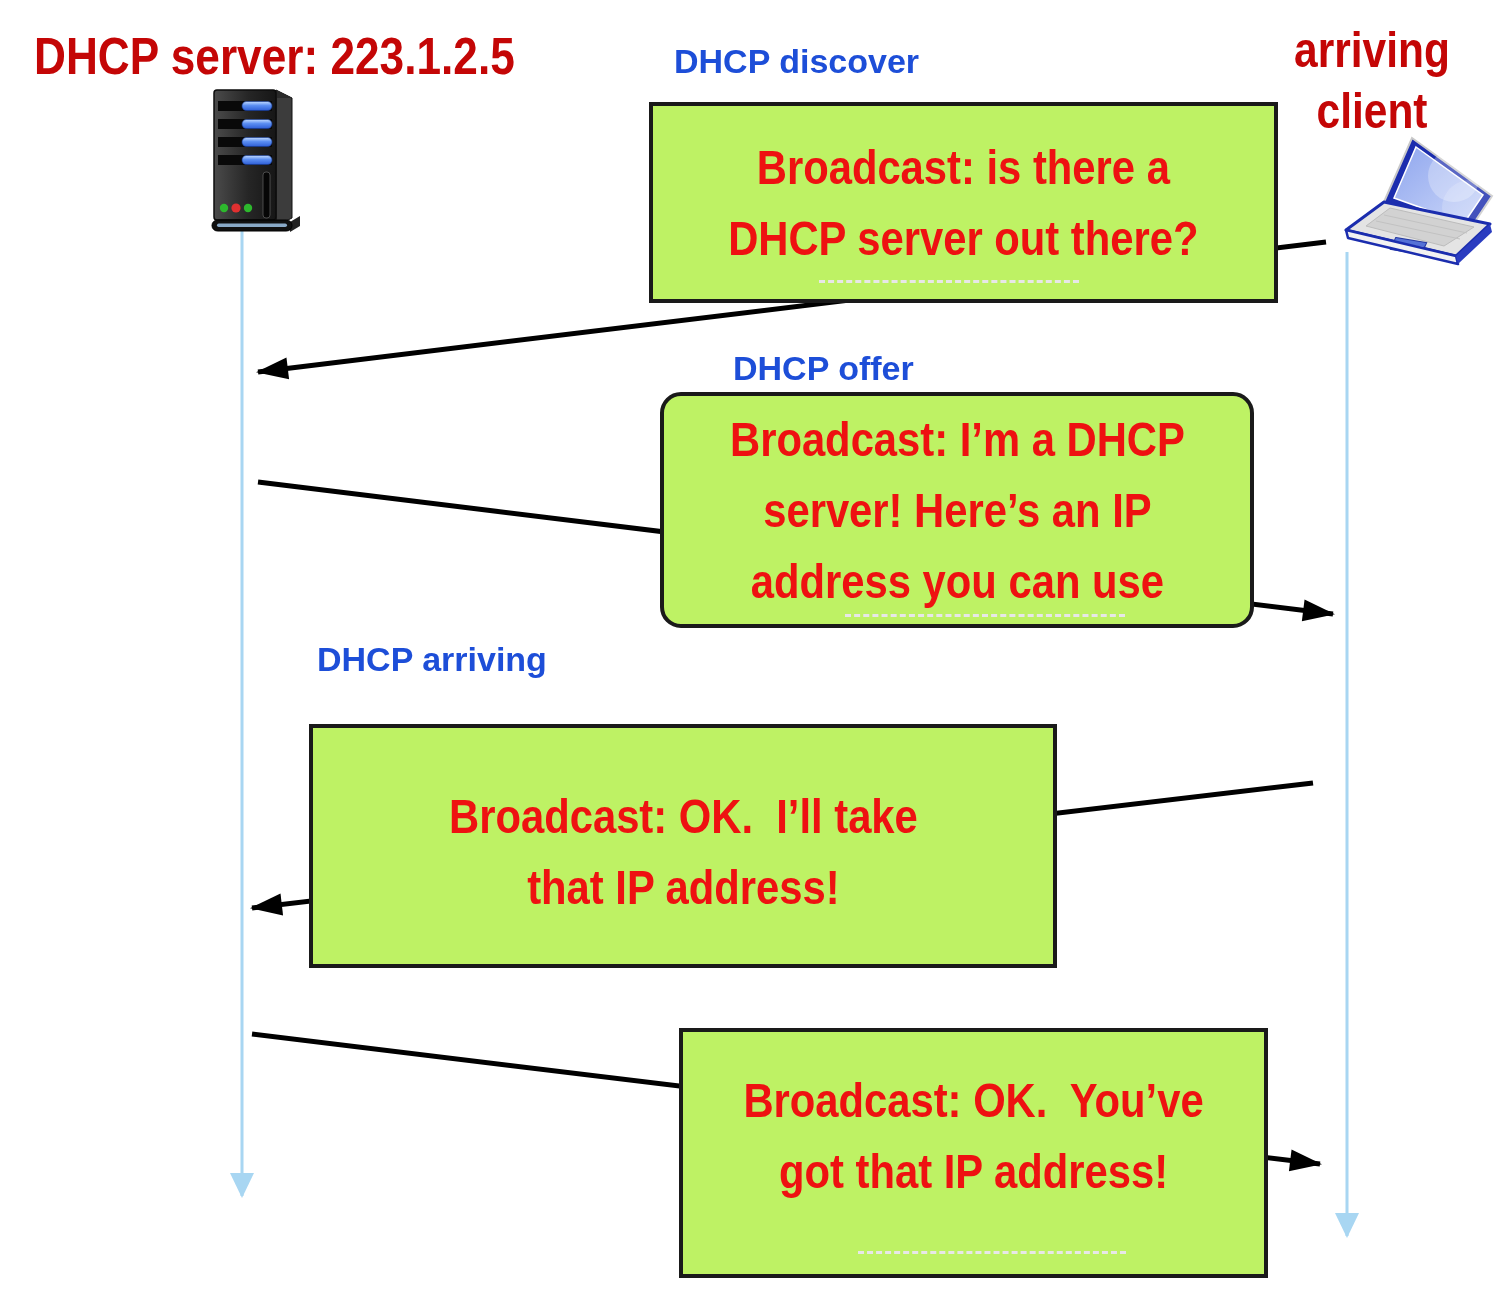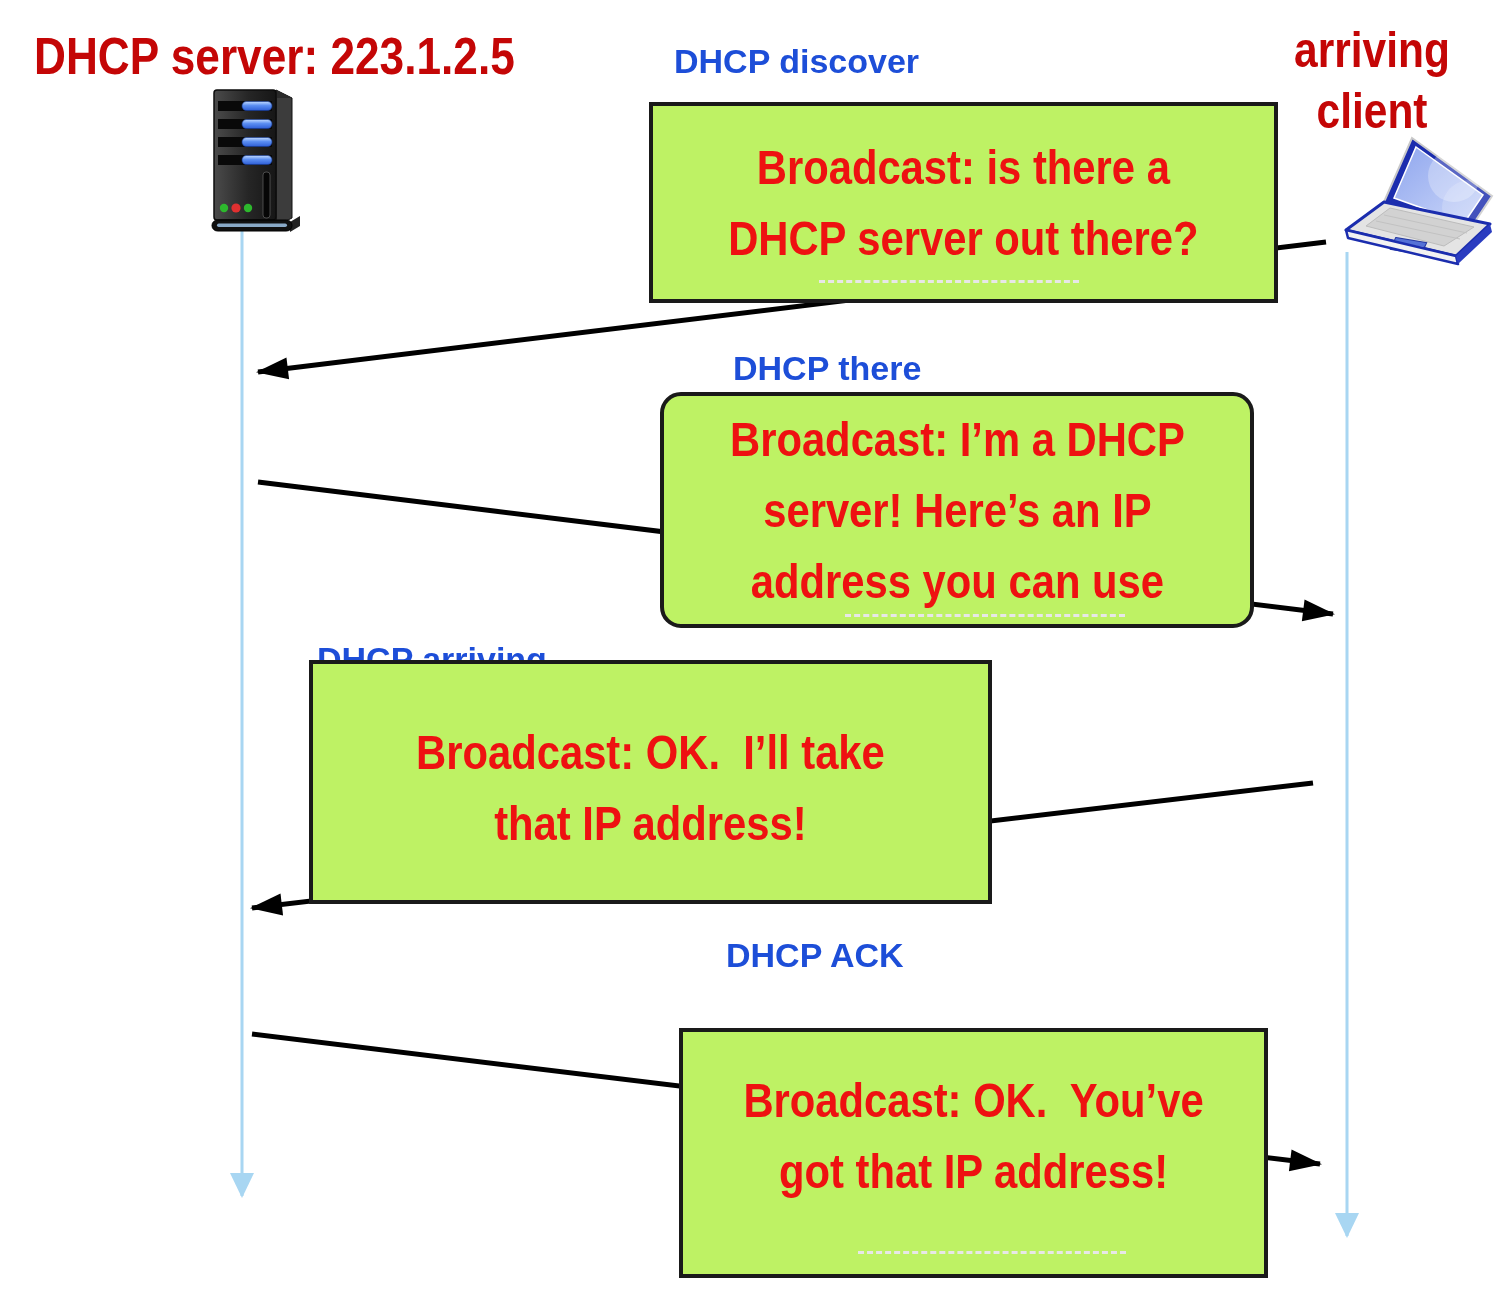--- a/index.html
+++ b/index.html
@@ -22,21 +22,21 @@
   #label-discover{left:674px;top:42px;}
   #label-offer{left:733px;top:349px;}
   #label-request{left:317px;top:640px;}
   #label-ack{left:726px;top:936px;}
 
   .msg-box{position:absolute;z-index:2;background:#bef264;border:4px solid #1a1a1a;
            display:flex;flex-direction:column;align-items:center;justify-content:center;
            box-sizing:border-box;}
   #box-discover{left:649px;top:102px;width:629px;height:201px;}
   #box-offer{left:660px;top:392px;width:594px;height:236px;border-radius:21px;}
-  #box-request{left:309px;top:660px;width:683px;height:244px;padding-top:12px;}
+  #box-request{left:309px;top:724px;width:748px;height:244px;padding-top:12px;}
   #box-ack{left:679px;top:1028px;width:589px;height:250px;padding-bottom:34px;}
 
   .msg-text{transform:scaleX(0.87);transform-origin:center center;}
   .msg-line{font-size:48px;line-height:71px;font-weight:700;color:#ee1111;
             text-align:center;white-space:pre;}
 
   .ghost{position:absolute;height:0;border-top:3px dashed #e7e7e7;}
   #ghost-discover{left:166px;bottom:16px;width:260px;}
   #ghost-offer{left:181px;bottom:7px;width:280px;}
   #ghost-ack{left:175px;bottom:20px;width:268px;}
@@ -122,21 +122,21 @@
   <polygon points="30,92 54,74 138,93 108,112" fill="#d2d2d2" stroke="#bcbcbc" stroke-width="1"></polygon>
   <line x1="40" y1="87" x2="124" y2="105" stroke="#c2c2c2" stroke-width="1"></line>
   <line x1="48" y1="81" x2="131" y2="99" stroke="#c2c2c2" stroke-width="1"></line>
   <polygon points="60,104 90,109 85,120 55,115" fill="#b9c6ee" stroke="#24379f" stroke-width="2"></polygon>
   <polygon points="60,104 90,109 88,113 58,108" fill="#5571d6"></polygon>
   <polygon points="10,96 120,122 122,130 12,104" fill="#f2f2f2" stroke="#1b2dae" stroke-width="2.5" stroke-linejoin="round"></polygon>
   <polygon points="154,90 120,122 122,130 156,98" fill="#2a3cc0"></polygon>
 </svg>
 
 <div id="label-discover" class="msg-label">DHCP discover</div>
-<div id="label-offer" class="msg-label">DHCP there</div>
+<div id="label-offer" class="msg-label">DHCP offer</div>
 <div id="label-request" class="msg-label">DHCP arriving</div>
 <div id="label-ack" class="msg-label">DHCP ACK</div>
 
 <div id="box-discover" class="msg-box">
   <div class="msg-text">
     <div class="msg-line">Broadcast: is there a</div>
     <div class="msg-line">DHCP server out there?</div>
   </div>
   <div id="ghost-discover" class="ghost"></div>
 </div>

